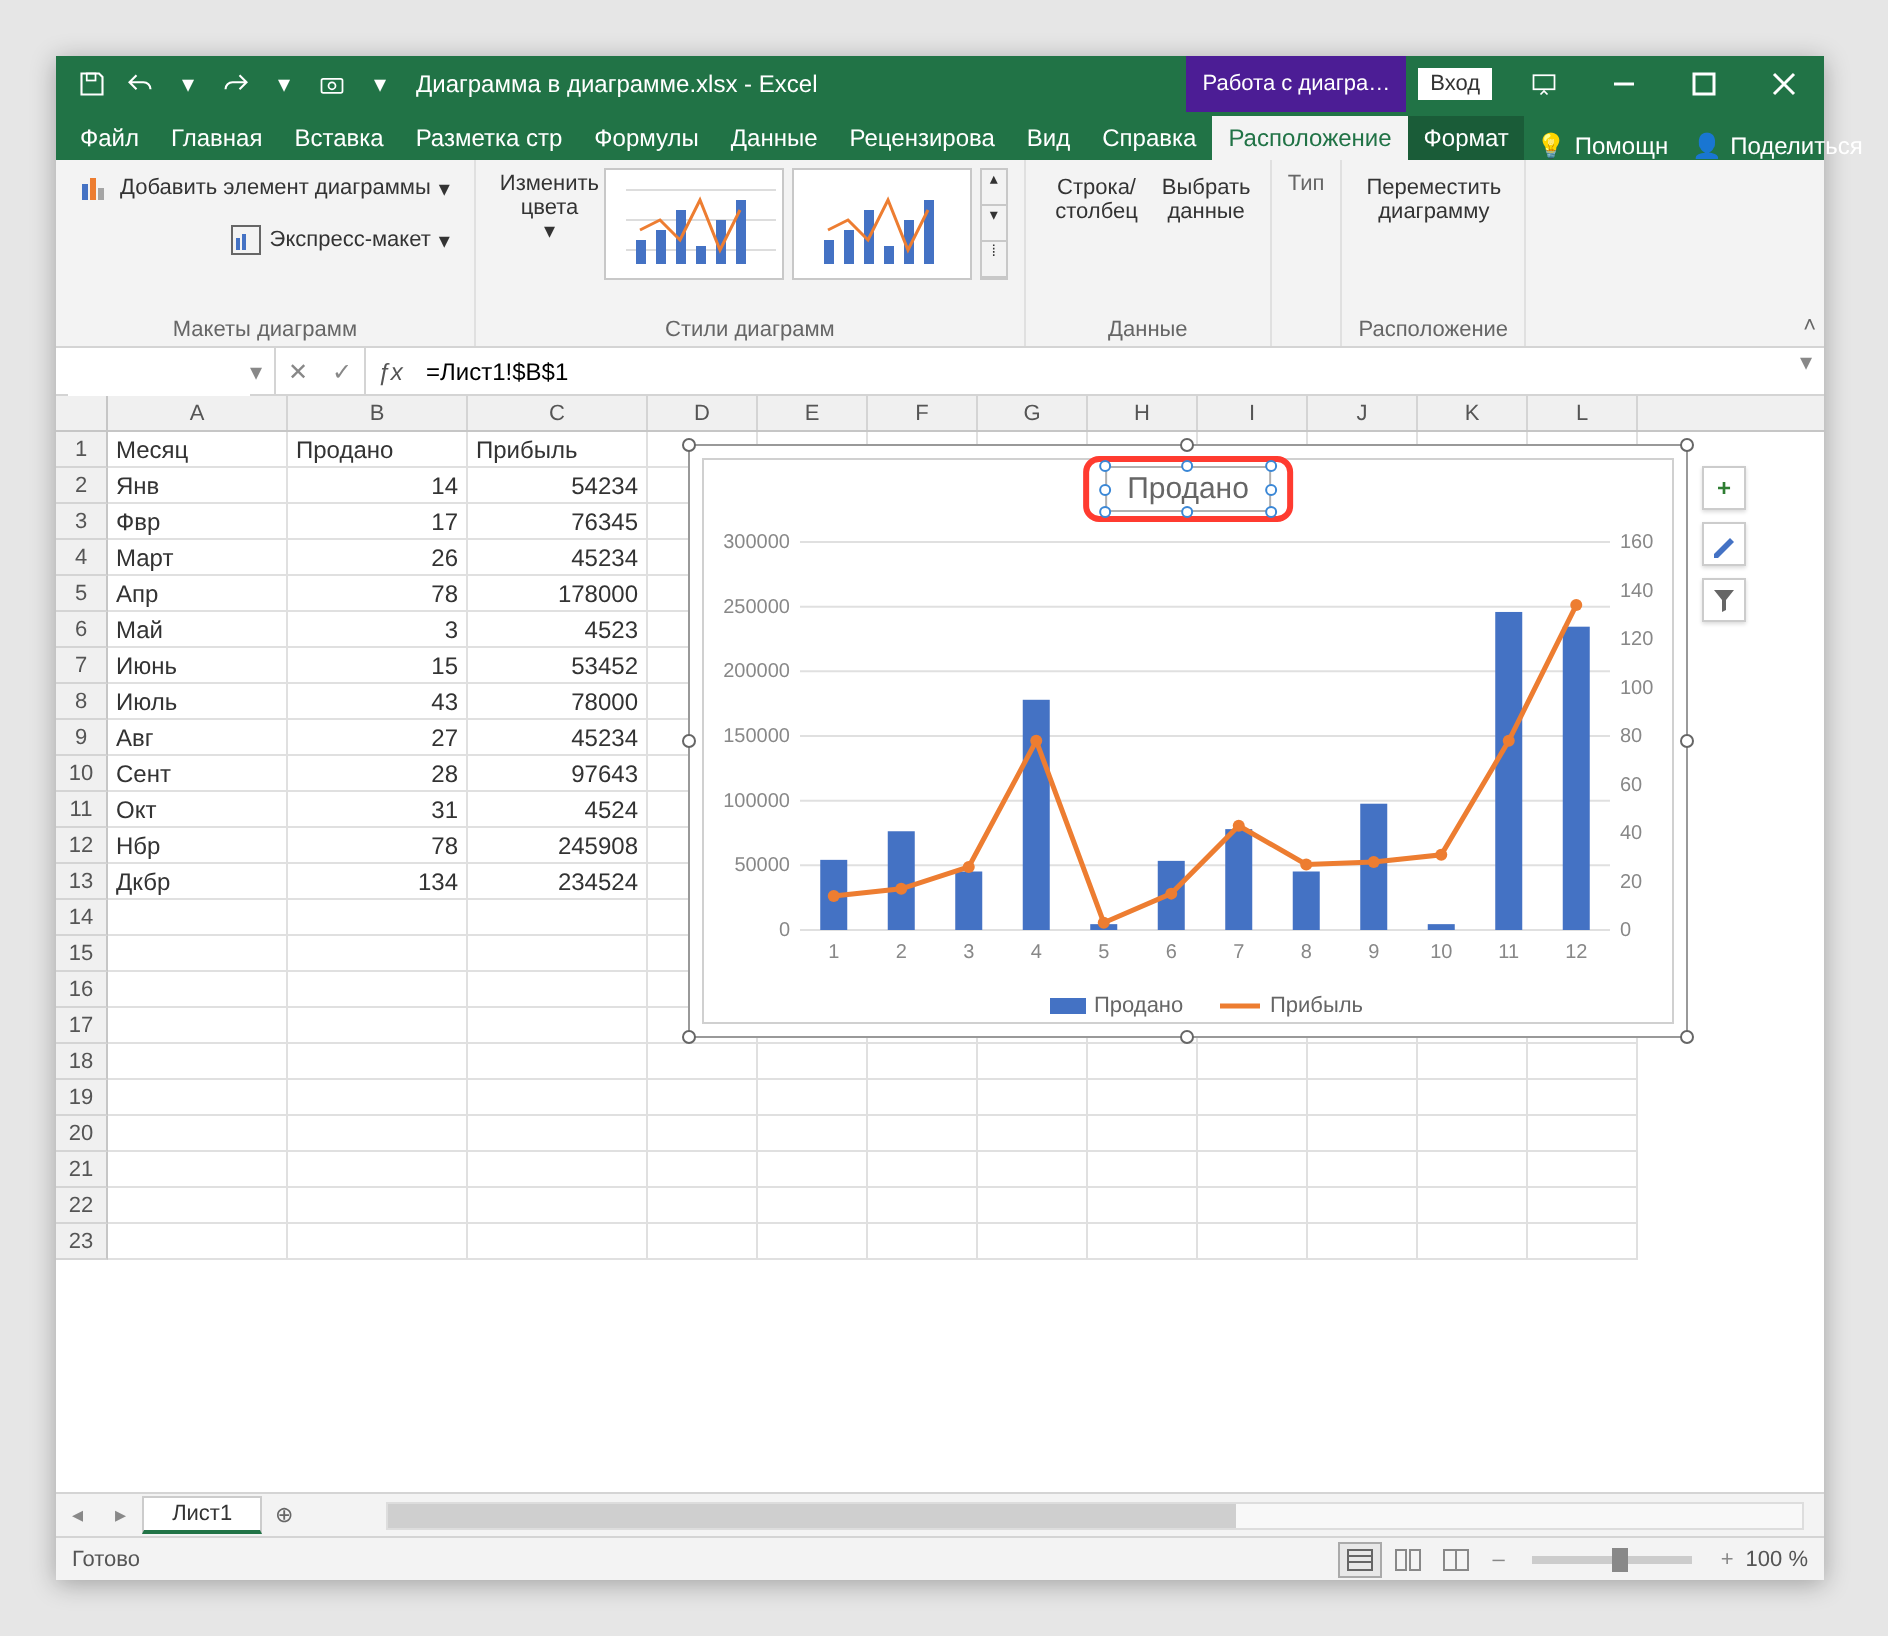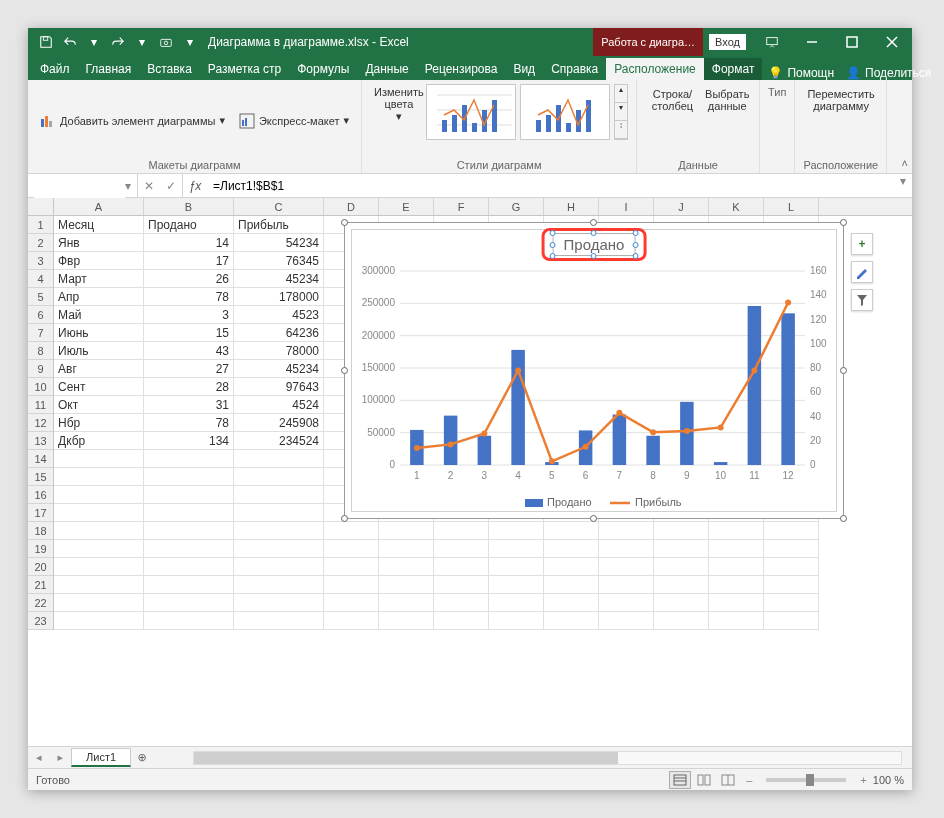--- a/index.html
+++ b/index.html
@@ -6,21 +6,21 @@
 body { background: #e6e6e6; width: 944px; height: 818px; overflow: hidden; font-size: 12px; color: #333; }
 
 .window { position: absolute; left: 28px; top: 28px; width: 884px; height: 762px; background: #fff; box-shadow: 0 2px 12px rgba(0,0,0,0.3); display: flex; flex-direction: column; }
 
 
 .titlebar { height: 28px; background: #217346; display: flex; align-items: center; color: #fff; font-size: 12px; }
 .titlebar .qat { display: flex; align-items: center; gap: 4px; padding: 0 8px; }
 .titlebar .qat-item { width: 20px; height: 20px; display: flex; align-items: center; justify-content: center; cursor: pointer; }
 .titlebar .title-center { flex: 1; text-align: left; white-space: nowrap; }
 .titlebar .title-right { display: flex; align-items: center; gap: 0; }
-.titlebar .extra { padding: 0 8px; font-size: 11px; background: #7f1d1d; height: 28px; display: flex; align-items: center; }
+.titlebar .extra { padding: 0 8px; font-size: 11px; background: #4c1d95; height: 28px; display: flex; align-items: center; }
 .titlebar .login { background: #fff; color: #333; padding: 2px 6px; font-size: 11px; margin: 0 6px; }
 .titlebar .win-btn { width: 40px; height: 28px; display: flex; align-items: center; justify-content: center; cursor: pointer; }
 .titlebar svg { fill: #fff; }
 
 
 .ribbon-tabs { height: 24px; background: #217346; display: flex; align-items: flex-end; padding-left: 4px; color: #fff; font-size: 12px; }
 .ribbon-tabs .tab { padding: 4px 8px; cursor: pointer; white-space: nowrap; }
 .ribbon-tabs .tab.active { background: #f3f3f3; color: #217346; }
 .ribbon-tabs .tab.context { background: #1a5c38; }
 .ribbon-tabs .spacer { flex: 1; }
@@ -164,21 +164,21 @@
         <span>Помощн</span>
       </div>
     <div class="help">
         <span>👤</span>
         <span>Поделиться</span>
       </div>
   </div>
 
   <div class="ribbon">
     <div class="ribbon-group">
-      <div class="group-body" style="align-items:center;">
+      <div class="group-body" style="flex-direction:column;align-items:flex-end;">
         <div class="rib-item-sm">
           <svg width="16" height="16">
               <rect x="1" y="6" width="3" height="8" fill="#4472c4"></rect>
               <rect x="5" y="3" width="3" height="11" fill="#ed7d31"></rect>
               <rect x="9" y="8" width="3" height="6" fill="#a5a5a5"></rect>
             </svg>
           <span>Добавить элемент диаграммы</span>
             <span>▾</span>
         </div>
         <div class="rib-item-sm">
@@ -406,21 +406,21 @@
           <div class="cell" style="width: 55px;"></div>
           <div class="cell" style="width: 55px;"></div>
           <div class="cell" style="width: 55px;"></div>
           <div class="cell" style="width: 55px;"></div>
           <div class="cell" style="width: 55px;"></div>
         </div>
         <div class="row">
           <div class="row-h">7</div>
           <div class="cell" style="width: 90px;">Июнь</div>
           <div class="cell num" style="width: 90px;">15</div>
-          <div class="cell num" style="width: 90px;">64236</div>
+          <div class="cell num" style="width: 90px;">53452</div>
           <div class="cell" style="width: 55px;"></div>
           <div class="cell" style="width: 55px;"></div>
           <div class="cell" style="width: 55px;"></div>
           <div class="cell" style="width: 55px;"></div>
           <div class="cell" style="width: 55px;"></div>
           <div class="cell" style="width: 55px;"></div>
           <div class="cell" style="width: 55px;"></div>
           <div class="cell" style="width: 55px;"></div>
           <div class="cell" style="width: 55px;"></div>
         </div>

